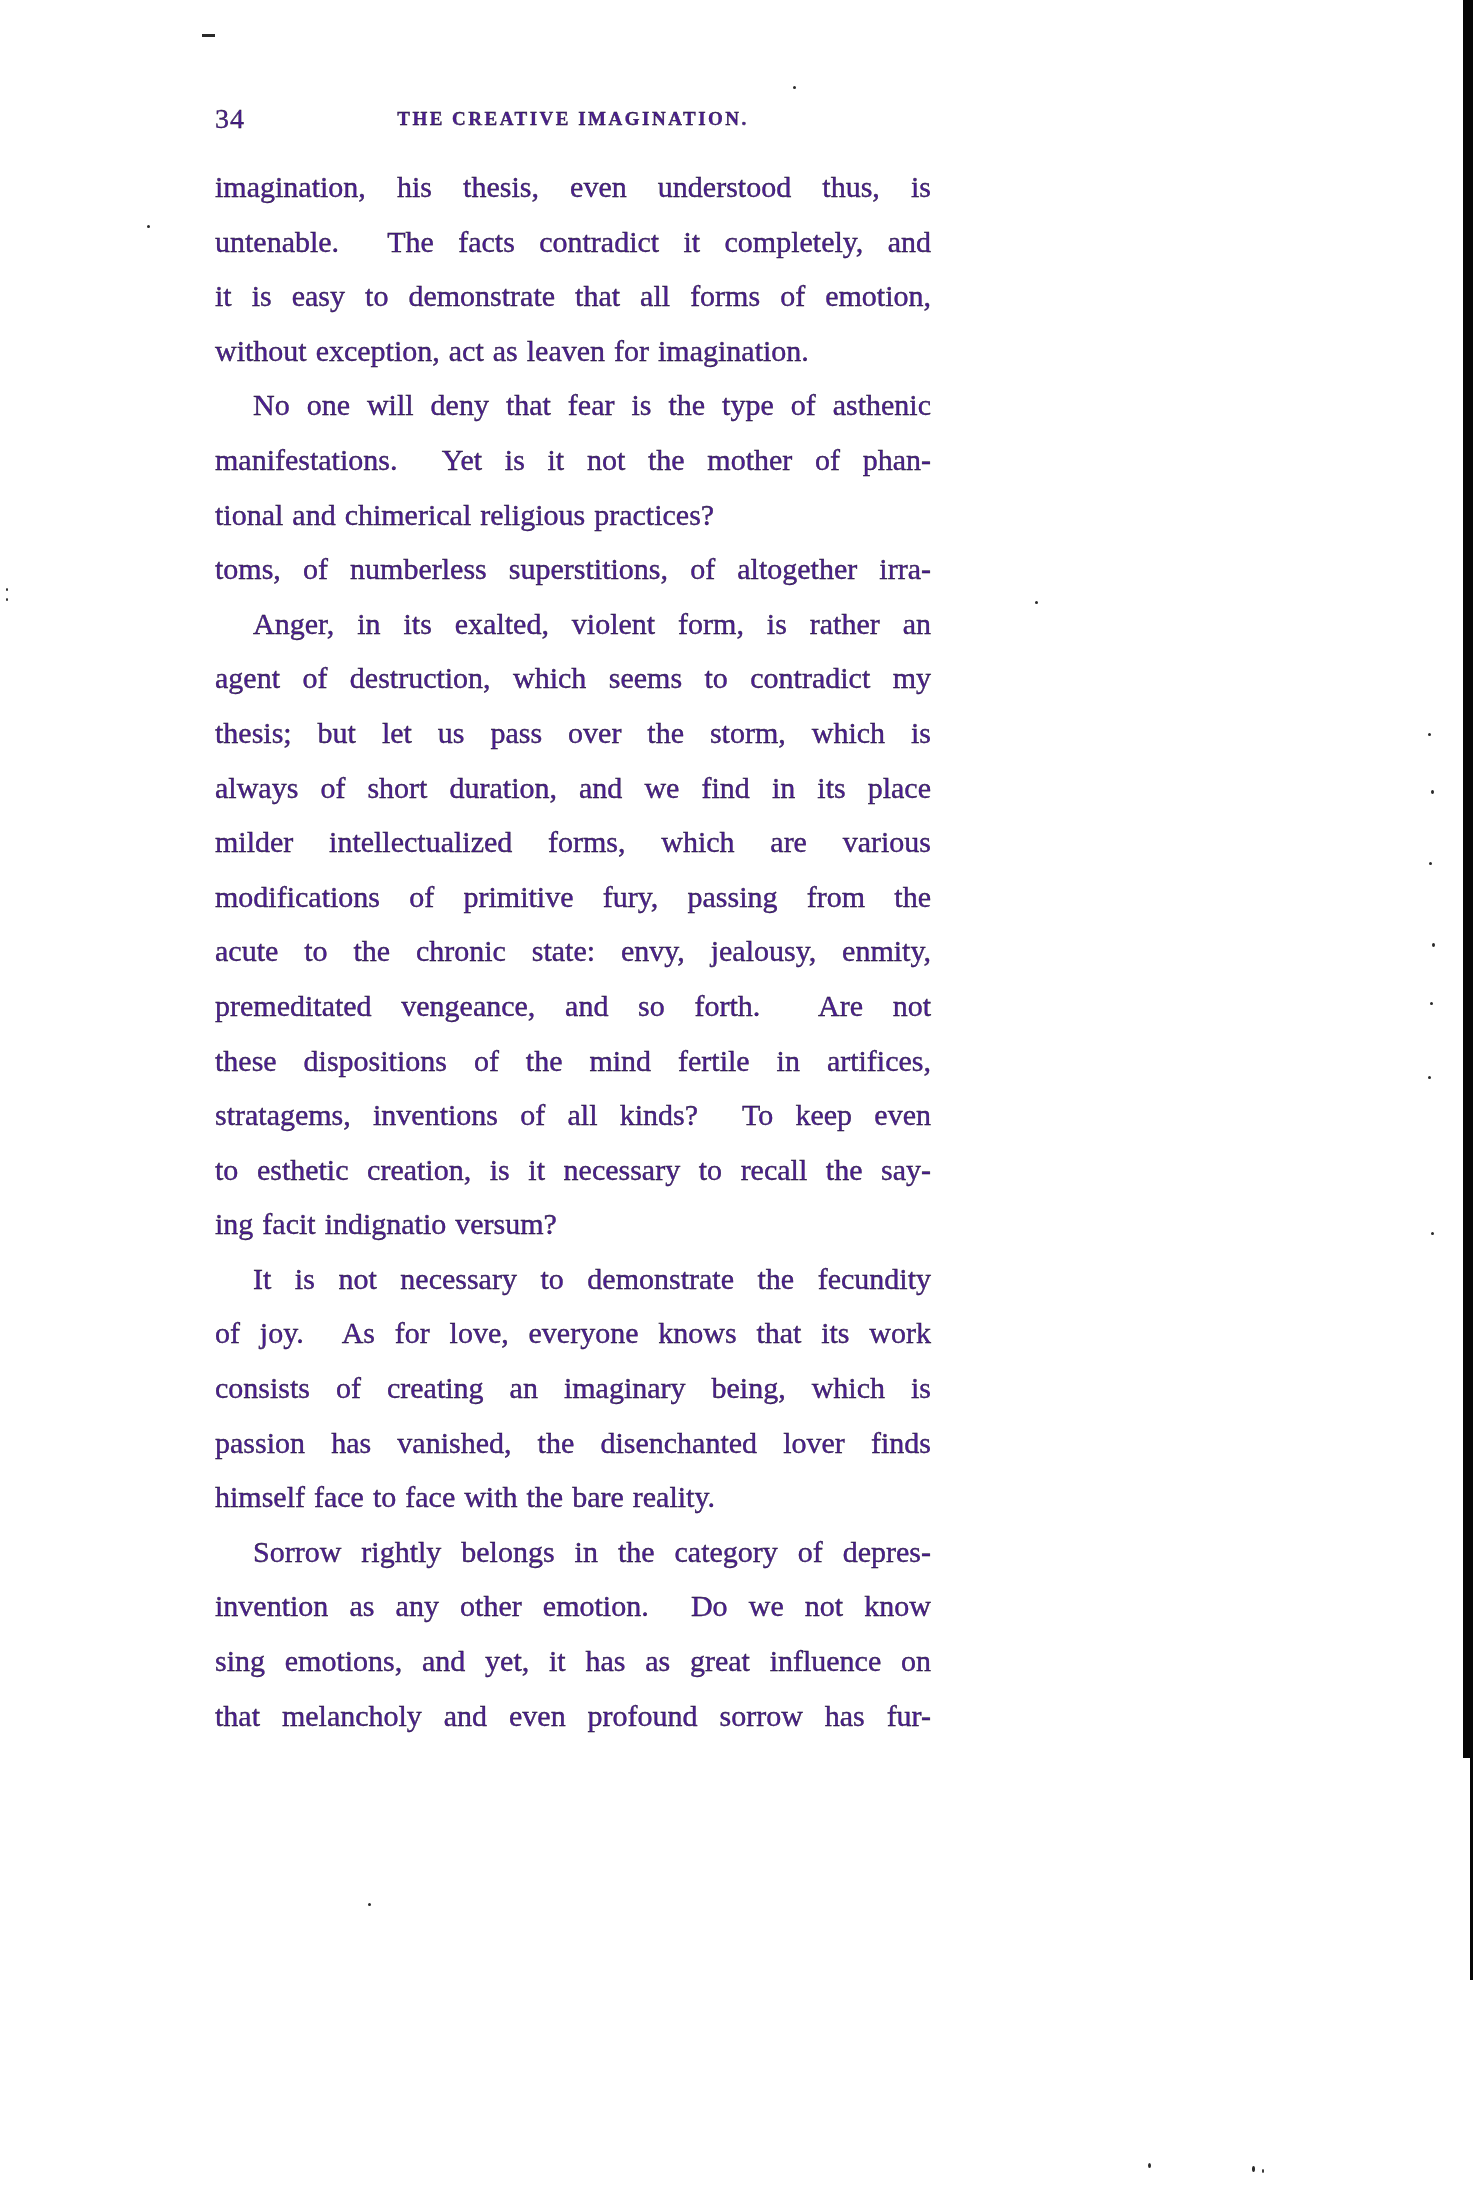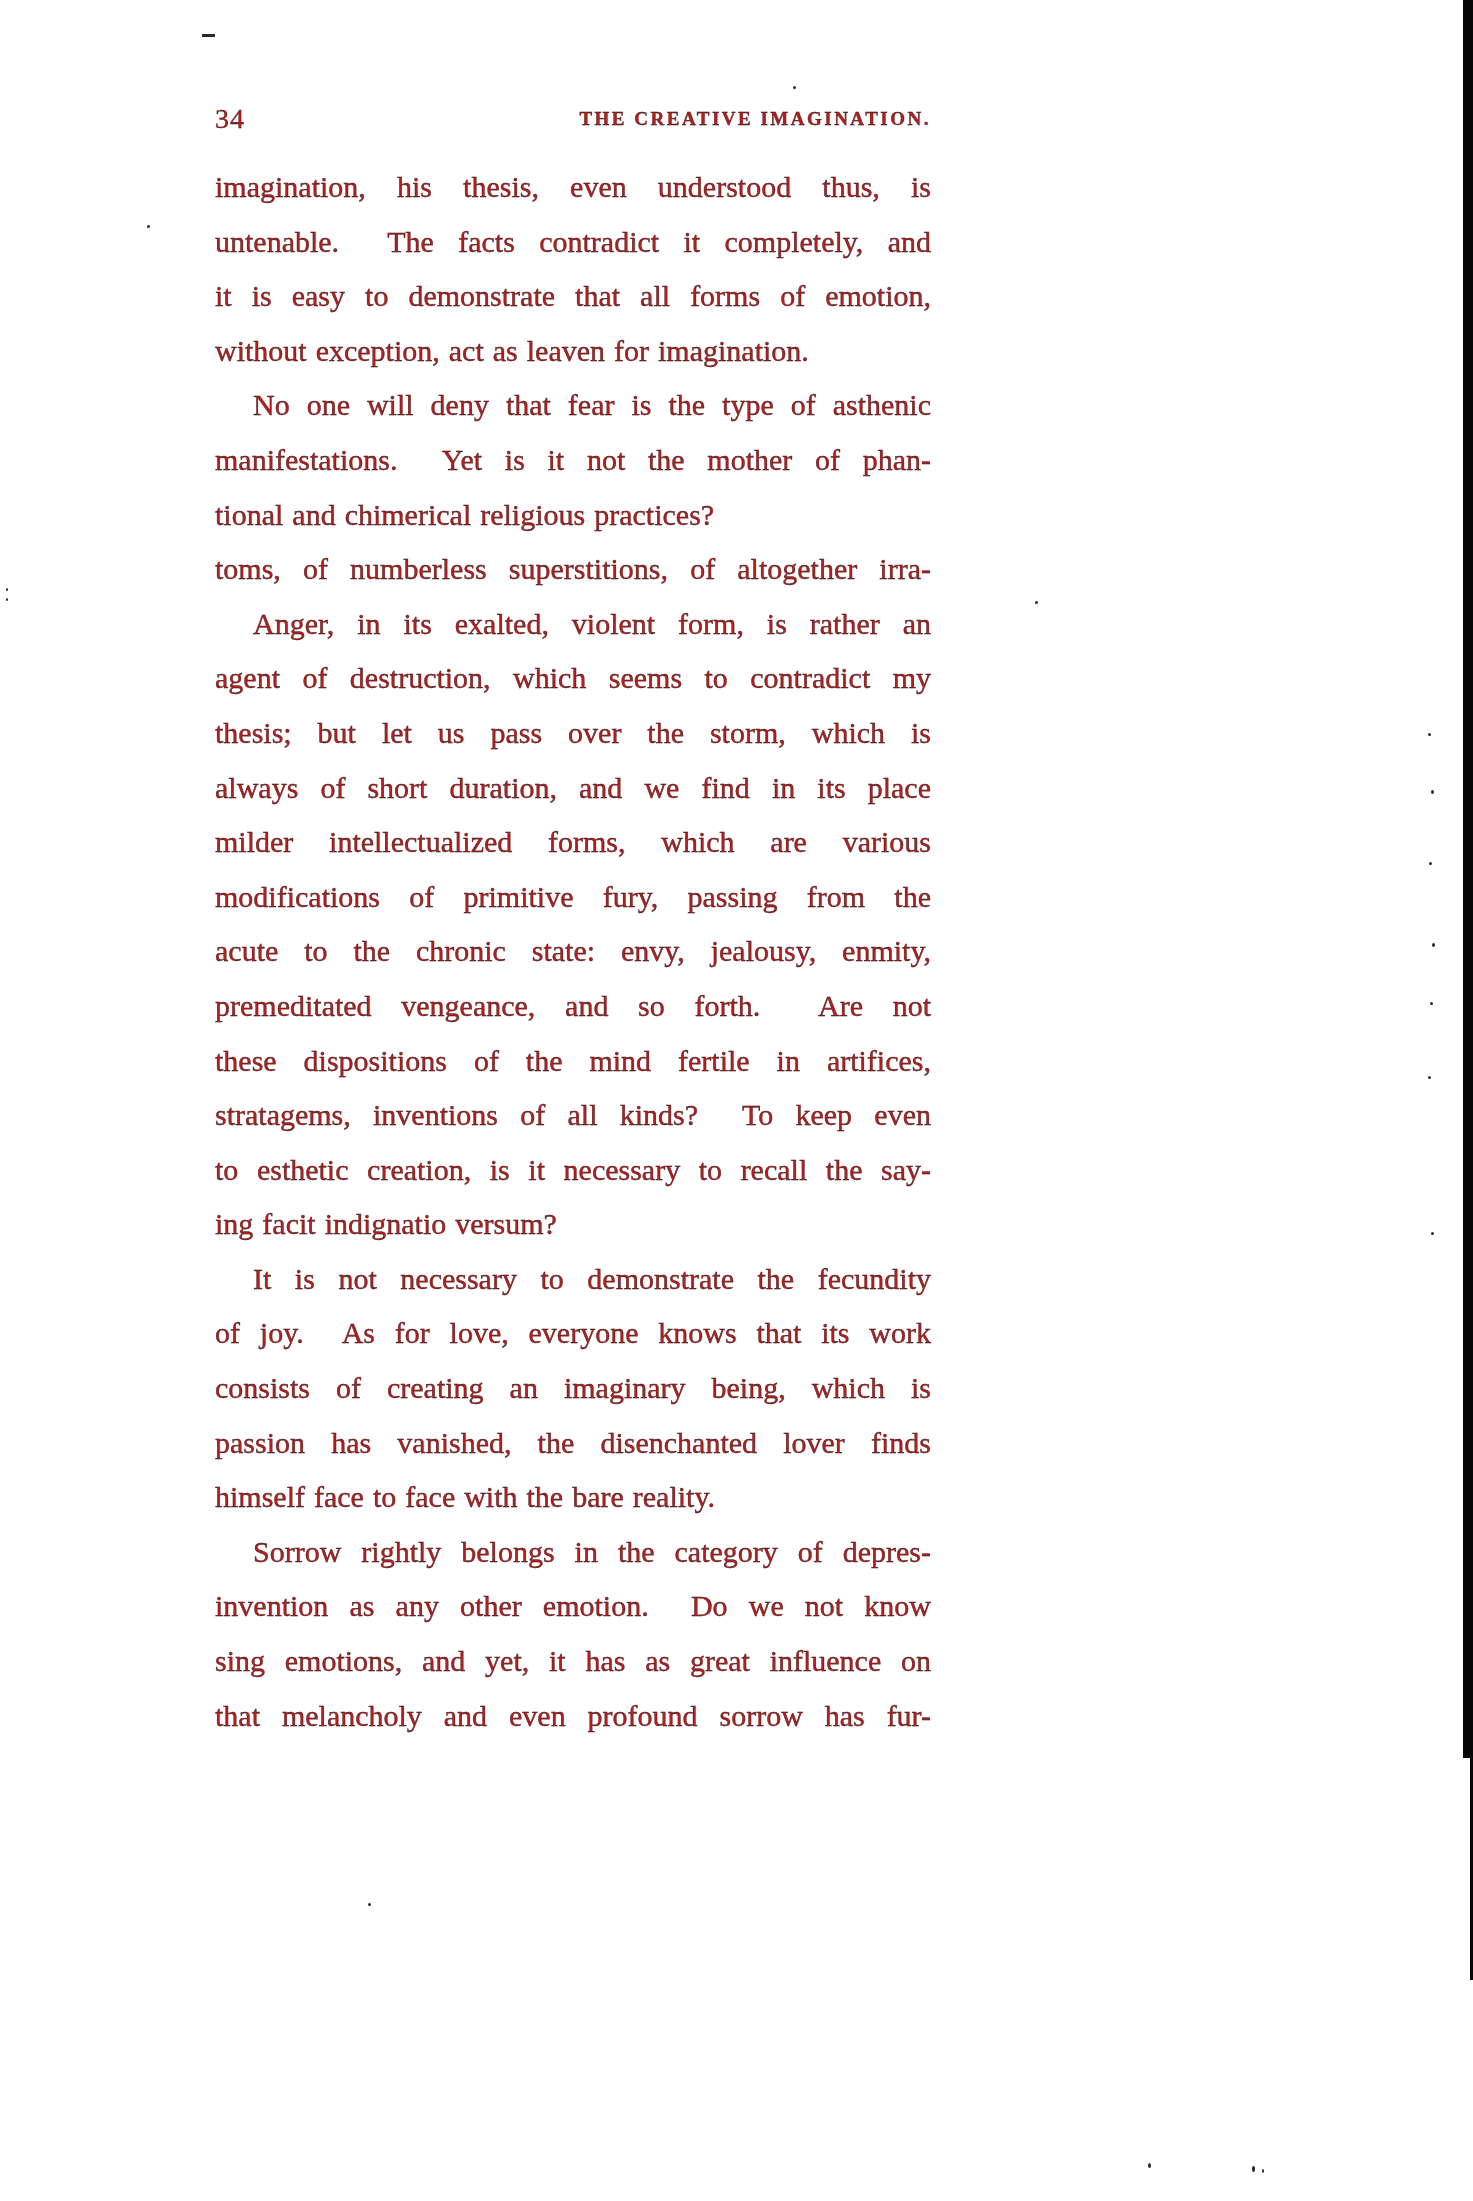--- a/index.html
+++ b/index.html
@@ -1,29 +1,29 @@
 <!DOCTYPE html>
 <html><head>
 <meta charset="utf-8">
 <style>
   html,body{margin:0;padding:0;background:#e8e8e8;}
   .page{
     position:relative;
     width:1473px;height:2201px;
     background:#ffffff;
     font-family:"Liberation Serif", serif;
-    color:#b91c1c;
+    color:#4c1d95;
     overflow:hidden;
     -webkit-text-stroke:0.35px #151515;
   }
   .header{position:absolute;top:103px;left:215px;width:716px;height:34px;}
   .page-num{position:absolute;left:0;top:0;font-size:28px;line-height:32px;letter-spacing:1px;}
   .running-title{
     position:absolute;left:0;right:0;top:0;
-    text-align:right;font-size:19px;line-height:32px;
+    text-align:center;font-size:19px;line-height:32px;
     letter-spacing:2.5px;font-weight:700;
   }
   .text-block{
     position:absolute;left:215px;top:160px;width:716px;
     font-size:30px;line-height:54.6px;word-spacing:1.5px;
   }
   .line{text-align:justify;text-align-last:justify;}
   .line.end{text-align-last:left;}
   .line.indent{padding-left:38px;}
   .it{}

